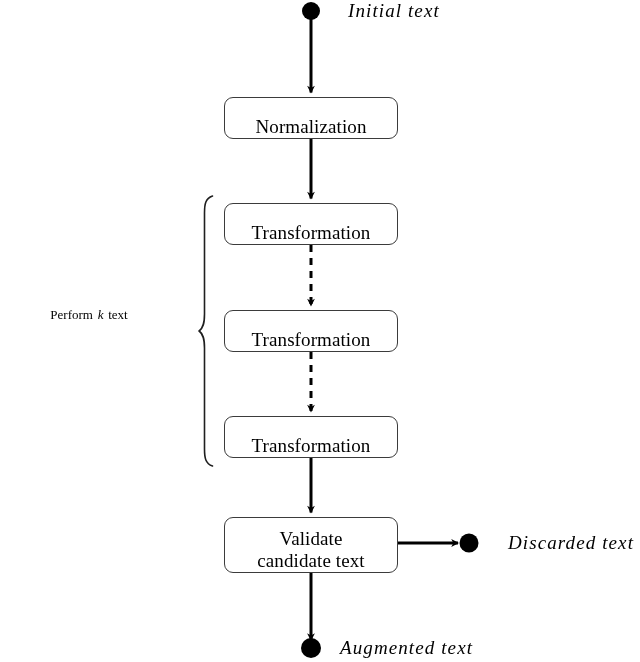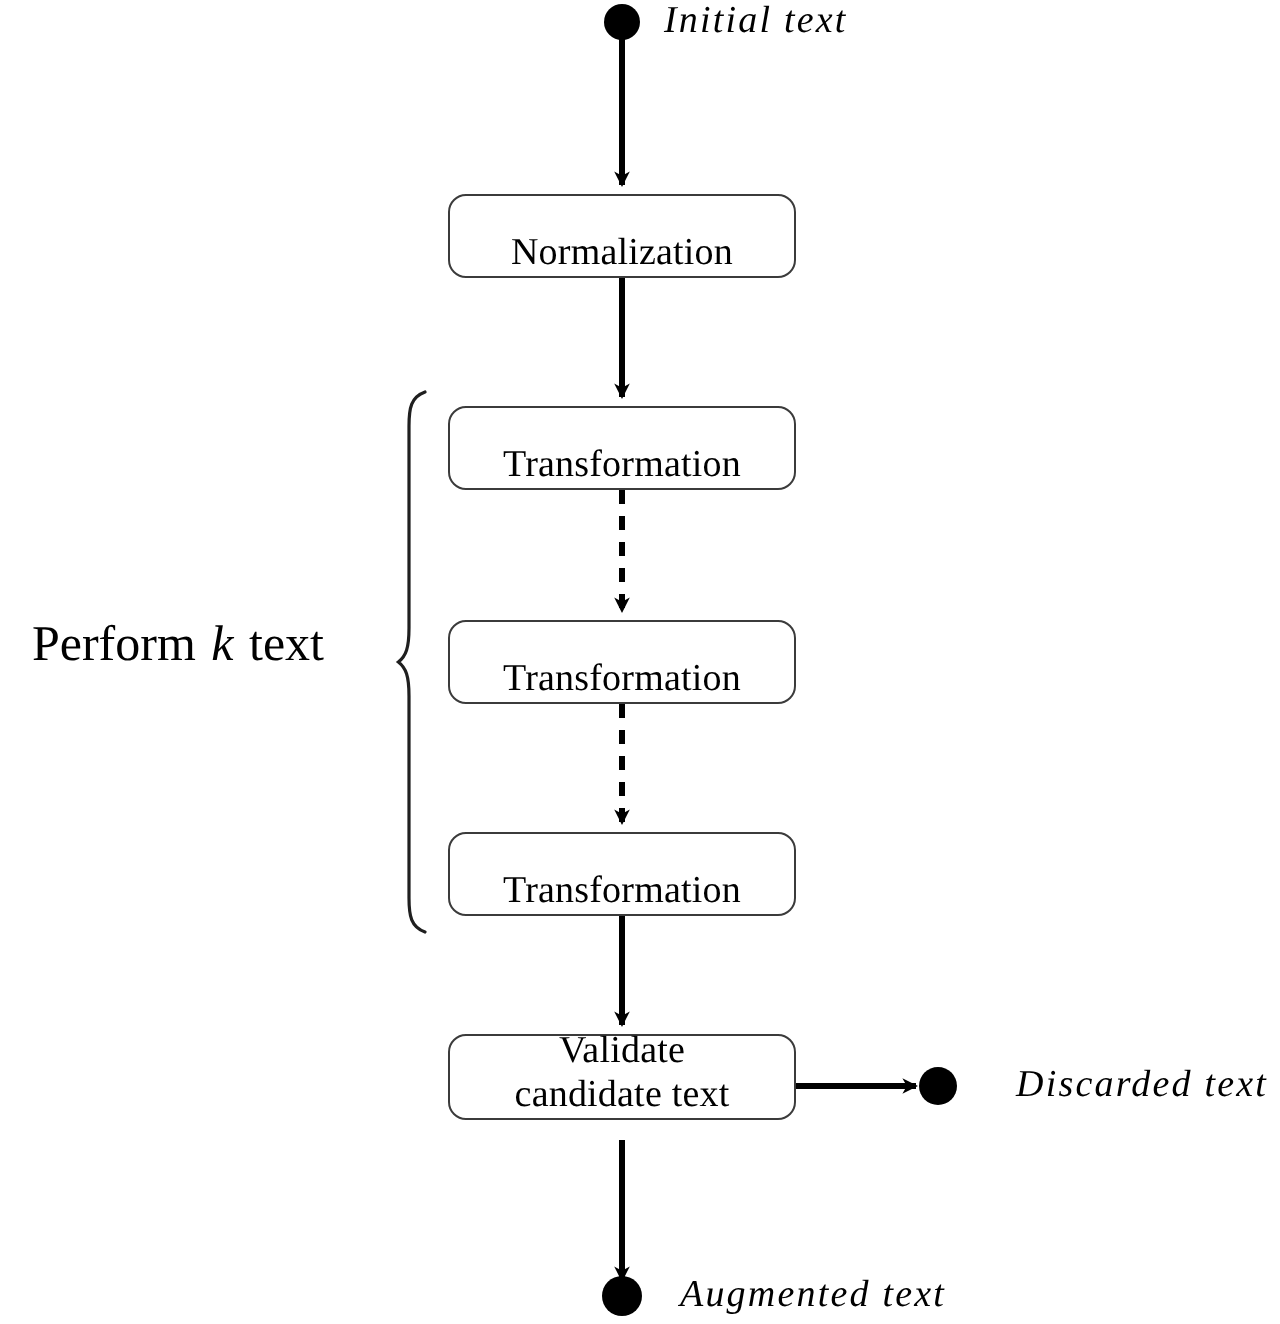--- a/index.html
+++ b/index.html
@@ -45,21 +45,21 @@
     font-style: italic;
     font-size: 19px;
     letter-spacing: 1.1px;
     color: #000000;
     white-space: nowrap;
     z-index: 3;
   }
   .brace-label {
     position: absolute;
     font-family: "Liberation Serif", "DejaVu Serif", serif;
-    font-size: 25px;
+    font-size: 13px;
     line-height: 1.25;
     color: #000000;
     text-align: center;
     white-space: nowrap;
     z-index: 3;
   }
   .brace-label .mathvar {
     font-style: italic;
     padding: 0 1.5px;
   }
@@ -118,26 +118,26 @@
   </div>
 
   <div class="node-box" style="left:224px; top:310px; width:174px; height:42px;">
     <span>Transformation</span>
   </div>
 
   <div class="node-box" style="left:224px; top:416px; width:174px; height:42px;">
     <span>Transformation</span>
   </div>
 
-  <div class="node-box" style="left:224px; top:517px; width:174px; height:43px;">
+  <div class="node-box" style="left:224px; top:517px; width:174px; height:56px;">
     <span class="two-line">Validate
 candidate text</span>
   </div>
 
-  <div class="term-label" style="left:332px; top:0px;">
+  <div class="term-label" style="left:348px; top:0px;">
     <span>Initial text</span>
   </div>
 
   <div class="term-label" style="left:508px; top:532px;">
     <span>Discarded text</span>
   </div>
 
   <div class="term-label" style="left:340px; top:637px;">
     <span>Augmented text</span>
   </div>

